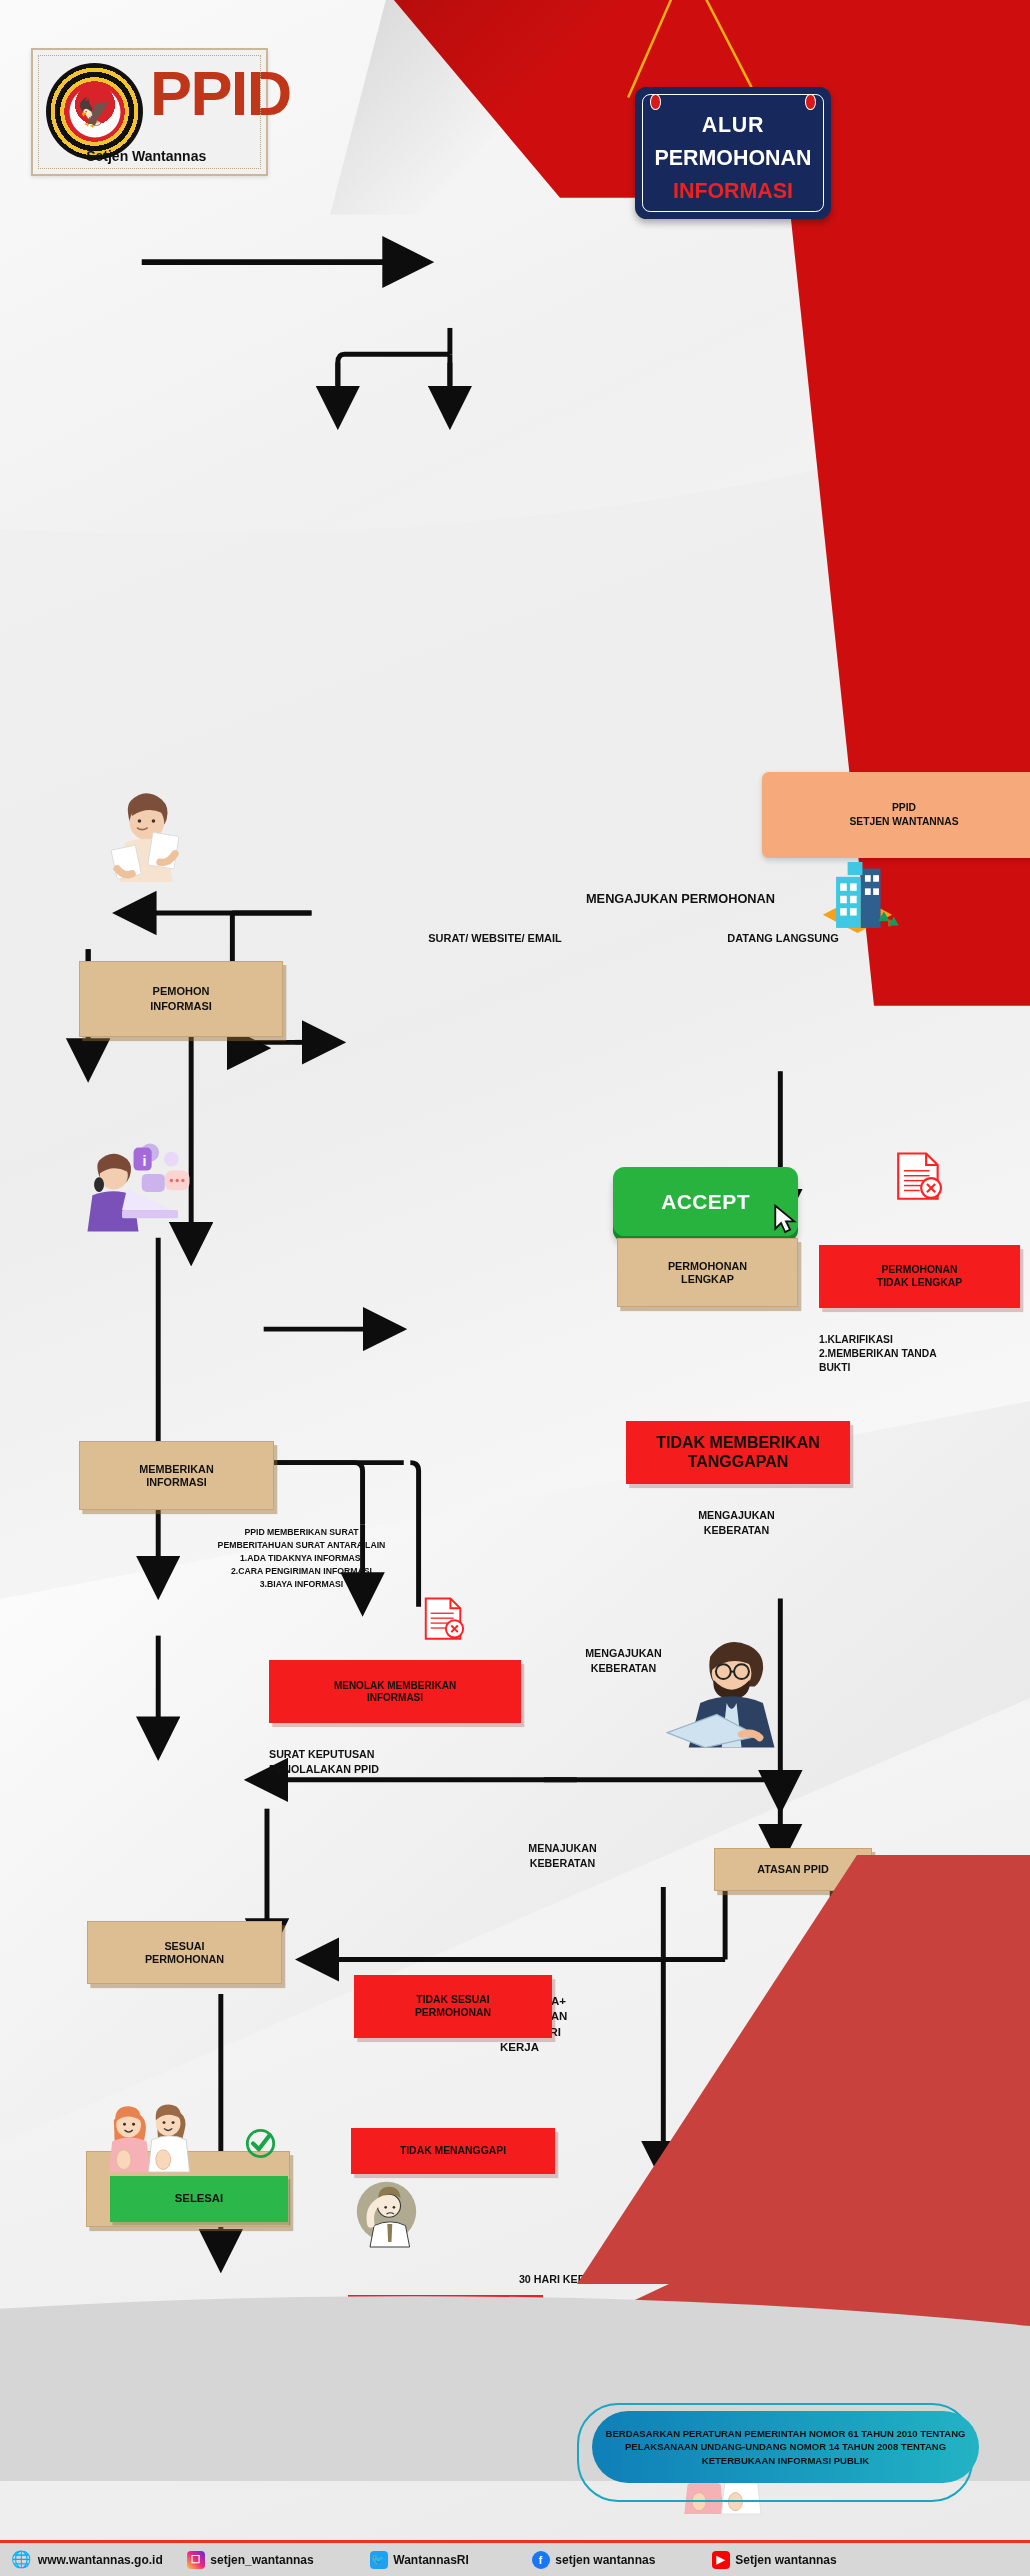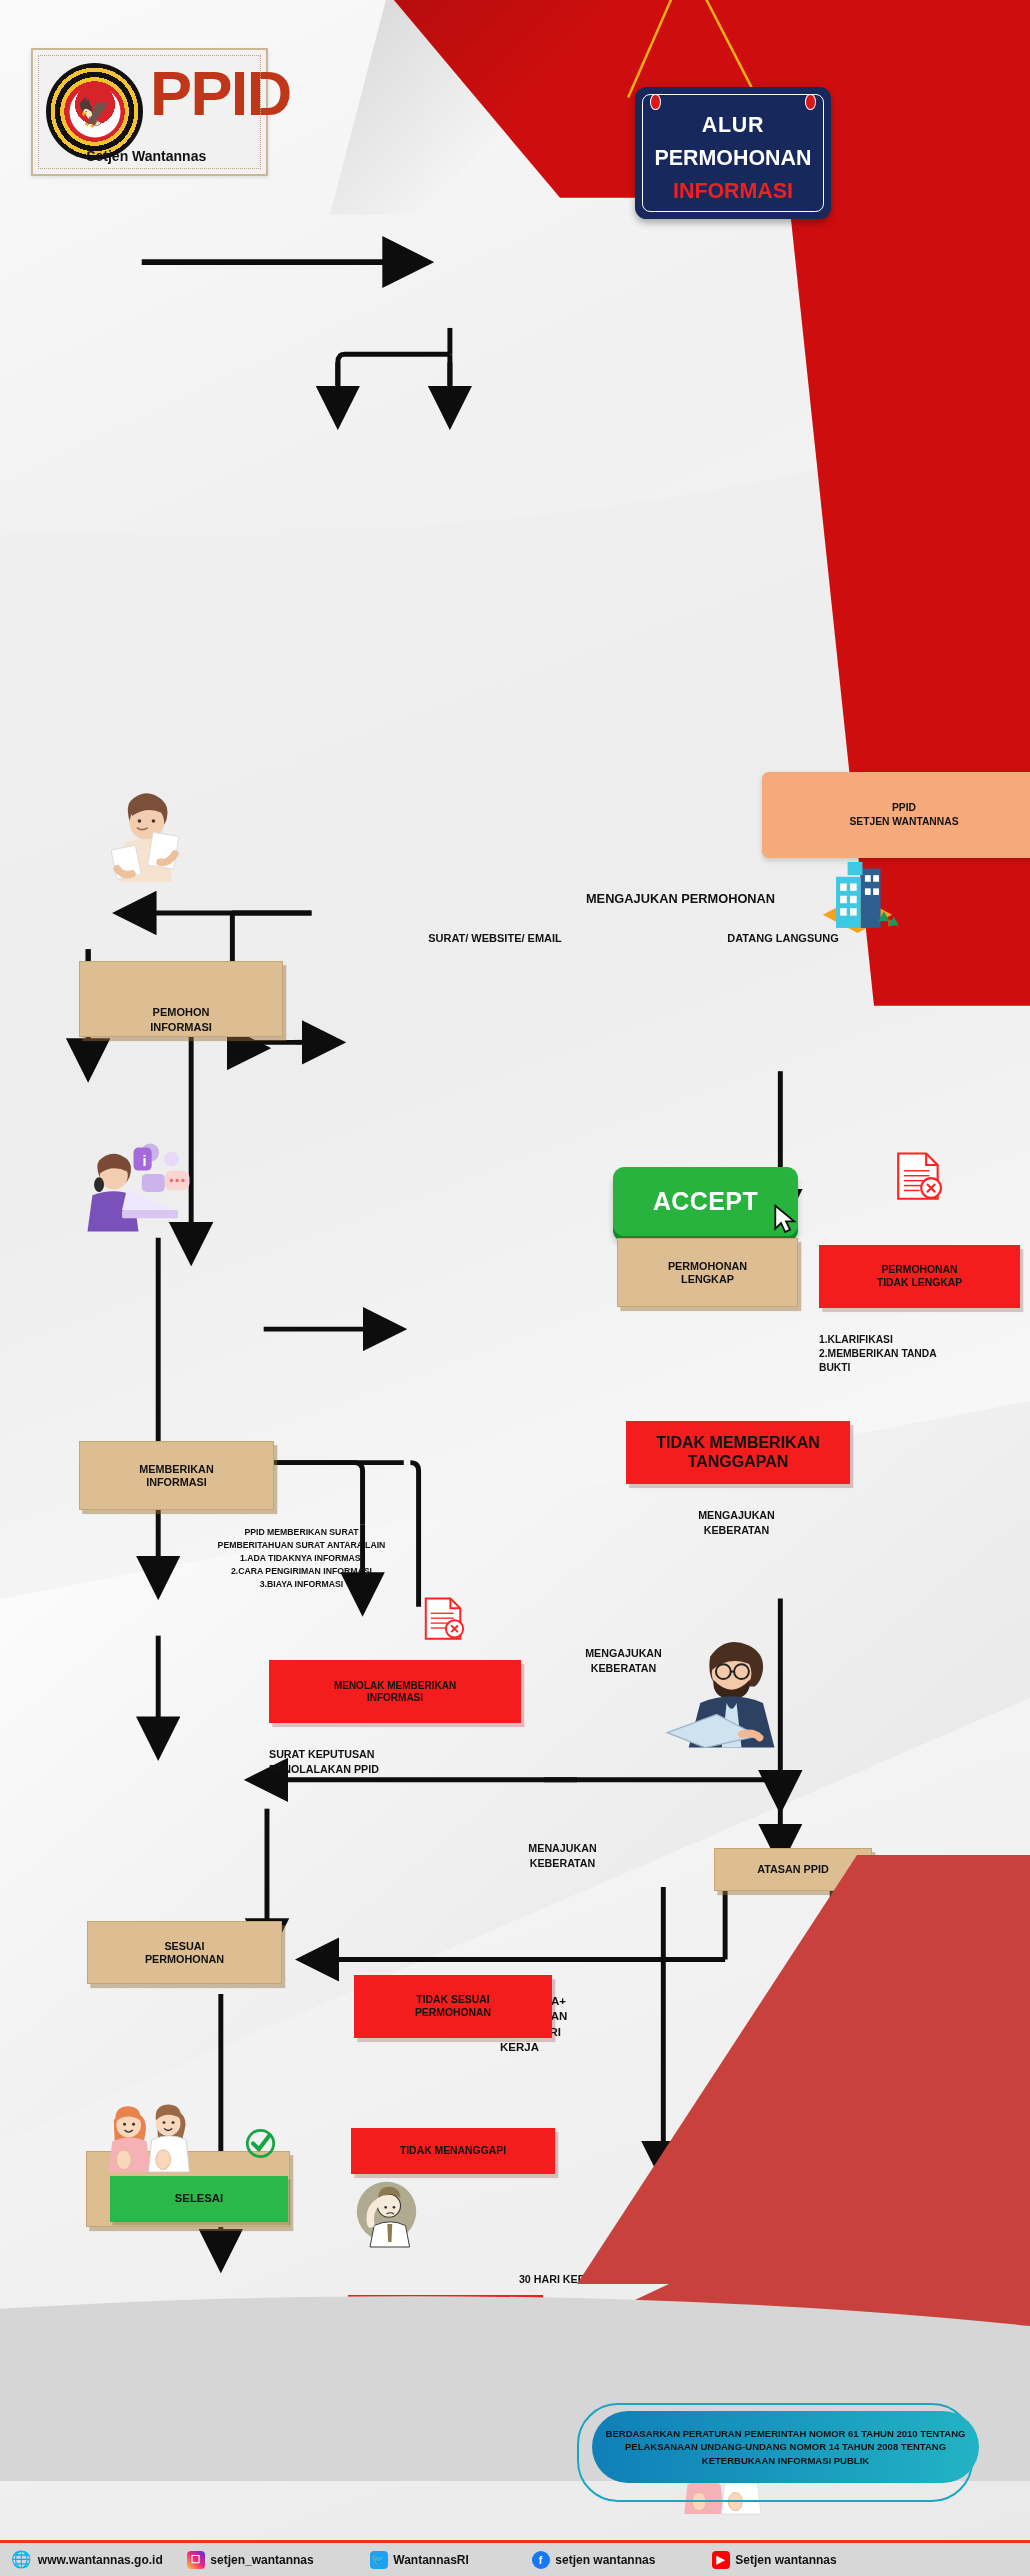--- a/index.html
+++ b/index.html
@@ -241,21 +241,21 @@
   <rect x="18" y="78" width="30" height="36" rx="2" fill="#fff" stroke="#d8d8d8" transform="rotate(-12 33 96)"></rect>
   <rect x="62" y="62" width="32" height="40" rx="2" fill="#fff" stroke="#d8d8d8" transform="rotate(9 78 82)"></rect>
   <path d="M22,104 q8,10 18,6" stroke="#edc19c" stroke-width="9" fill="none" stroke-linecap="round"></path>
   <path d="M92,86 q-8,12 -18,10" stroke="#edc19c" stroke-width="9" fill="none" stroke-linecap="round"></path>
 </svg>
 
 <div class="node tan" style="left: 79px; top: 961px; width: 204px; height: 76px; font-size: 11.7px; white-space: pre-line;">
   <span></span>
   
 </div>
-<div class="lbl" style="left: 79px; top: 961px; width: 204px; height: 76px; display: flex; align-items: center; justify-content: center; font-size: 11px; white-space: pre-line; margin-top: 21px;">
+<div class="lbl" style="left: 79px; top: 961px; width: 204px; height: 76px; display: flex; align-items: center; justify-content: center; font-size: 11px; white-space: pre-line;">
   <span>PEMOHON
 INFORMASI</span>
 </div>
 
 <div class="ribbon" style="left: 762px; top: 772px; width: 284px; height: 86px; font-size: 10.3px;">
   <span>PPID</span>
   <span>SETJEN WANTANNAS</span>
 </div>
 
 <svg class="art" style="left: 808px; top: 857px; width: 198px; height: 165px; font-size: 13px;" viewBox="0 0 240 200" width="198" height="165">
@@ -314,21 +314,21 @@
 TANGGAPAN</span>
 </div>
 
 <div class="lbl" style="left: 330px; top: 1978px; width: 379px; font-size: 11.5px; white-space: pre-line;">
   <span>10 HARI KERJA+
 PERPANJANGAN
 WAKTU 7 HARI
 KERJA</span>
 </div>
 
-<div class="accept" style="left: 613px; top: 1167px; width: 185px; height: 69px; font-size: 25px; justify-content: center;">
+<div class="accept" style="left: 613px; top: 1167px; width: 185px; height: 69px; font-size: 21px; justify-content: center;">
   <span>ACCEPT</span>
 </div>
 <svg class="art" style="left: 772px; top: 1204px; width: 56px; height: 66px; font-size: 13px;" viewBox="0 0 68 80" width="56" height="66">
   <path d="M4,2 L4,30 L11,23 L16,34 L22,31 L17,21 L27,21 z" fill="#fff" stroke="#111" stroke-width="2.2"></path>
 </svg>
 
 <div class="node tan" style="left: 617px; top: 1238px; width: 181px; height: 69px; font-size: 10.8px;">
   <span style="white-space:pre-line;">PERMOHONAN
 LENGKAP</span>
 </div>

